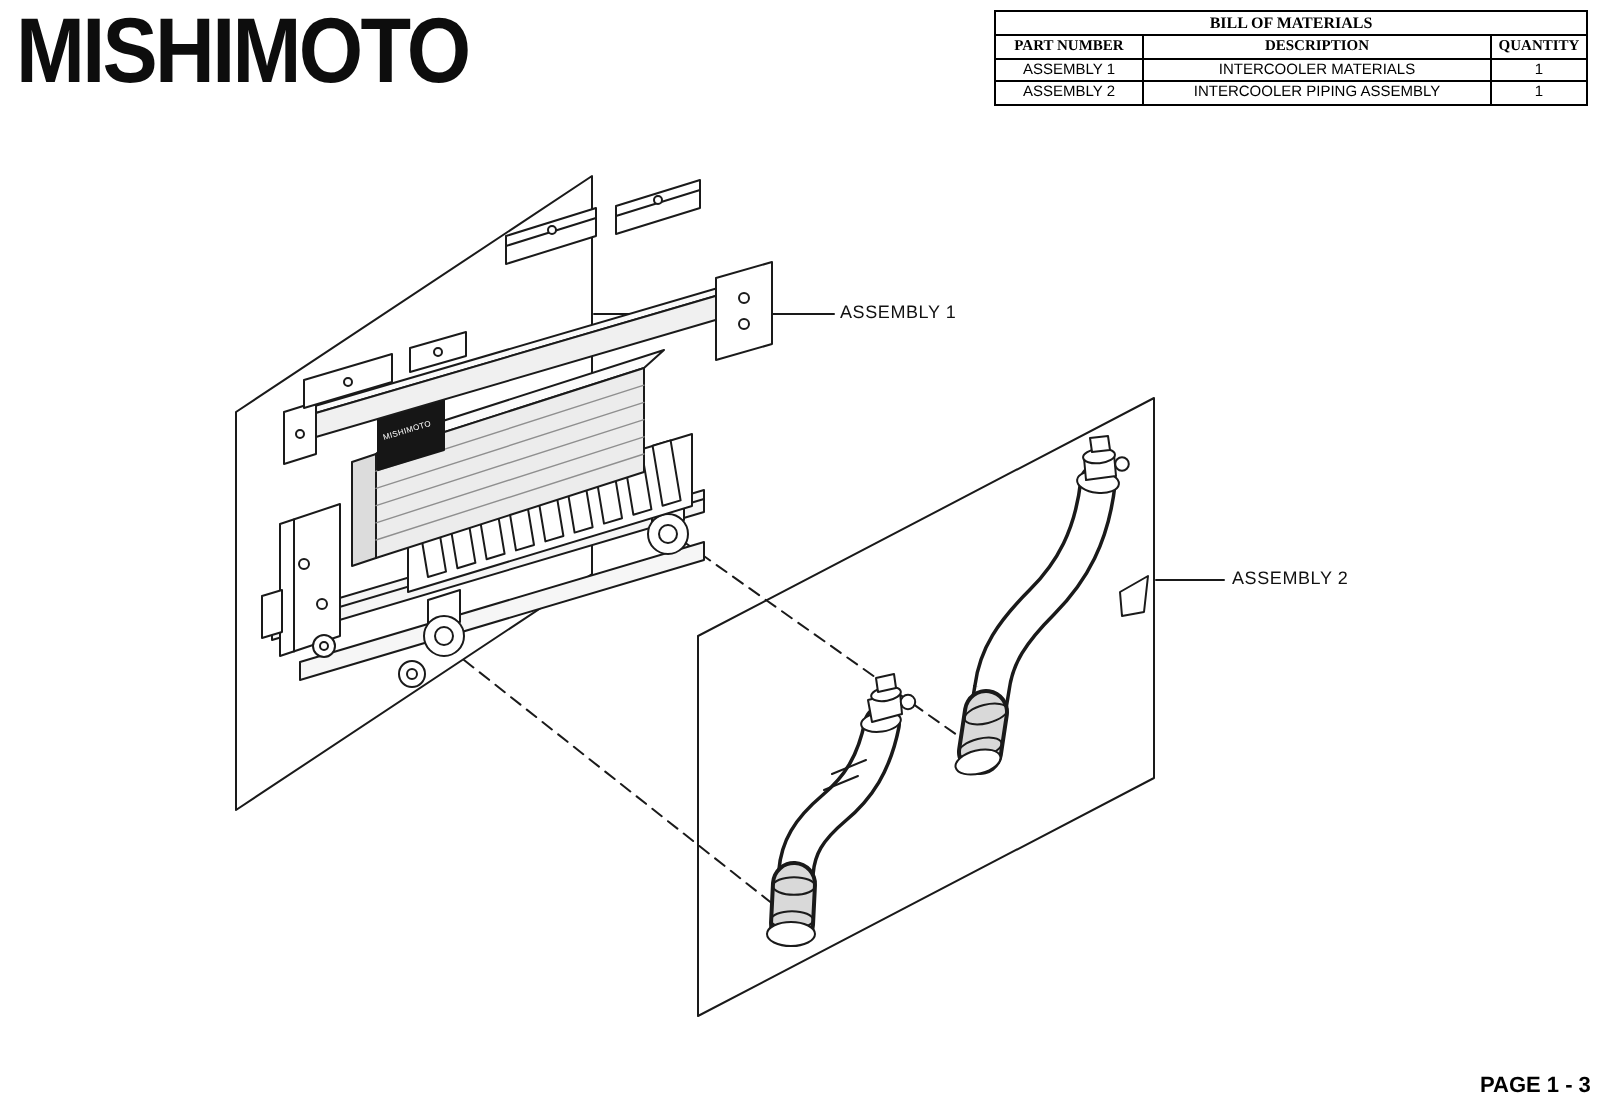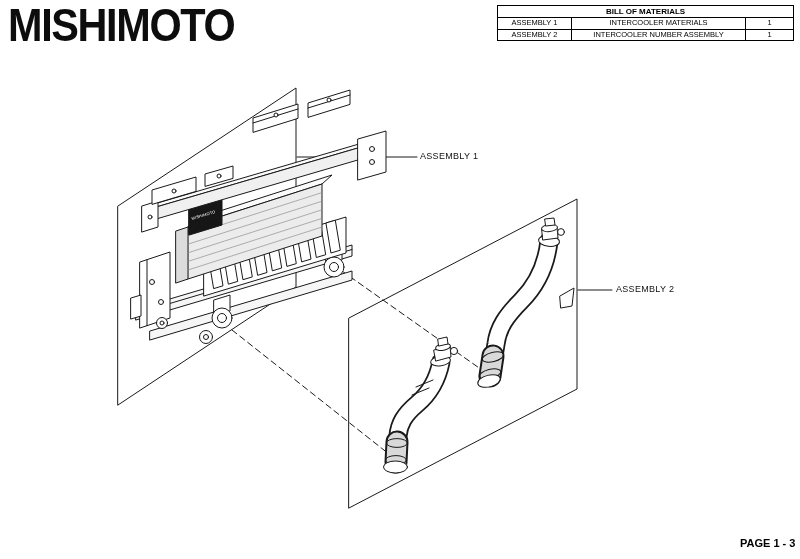--- a/index.html
+++ b/index.html
@@ -17,21 +17,21 @@
     color:#0d0d0d;
     transform:scale(0.9,1); transform-origin:left top;
     white-space:nowrap;
   }
   table.bom {
     position:absolute; left:497px; top:5px; width:296px;
     border-collapse:collapse; text-align:center;
     font-size:7.5px; line-height:1.15; table-layout:fixed;
   }
   table.bom th, table.bom td { border:1px solid #000; padding:1px 2px; overflow:hidden; white-space:nowrap; }
-  table.bom th { font-weight:bold; }
+  table.bom th { font-weight:bold;font-family:Liberation Serif, serif; }
   table.bom .title-cell { font-size:8px; font-weight:bold; }
   .diagram-svg { position:absolute; left:0; top:0; }
   .asm-label {
     position:absolute; font-size:9px; letter-spacing:0.3px; color:#111; white-space:nowrap;
   }
   .asm-label.a1 { left:420px; top:151px; }
   .asm-label.a2 { left:616px; top:284px; }
   .page-number {
     position:absolute; left:740px; top:537px;
     font-size:11px; font-weight:bold; white-space:nowrap;
@@ -45,30 +45,35 @@
 <table class="bom">
   <colgroup>
       <col style="width:74px">
       <col style="width:174px">
       <col style="width:48px">
     </colgroup>
   <thead>
     <tr>
       <th colspan="3" class="title-cell">BILL OF MATERIALS</th>
     </tr>
+    <tr>
+      <th>PART NUMBER</th>
+      <th>DESCRIPTION</th>
+      <th>QUANTITY</th>
+    </tr>
   </thead>
   <tbody>
     <tr>
       <td>ASSEMBLY 1</td>
       <td>INTERCOOLER MATERIALS</td>
       <td>1</td>
     </tr>
     <tr>
       <td>ASSEMBLY 2</td>
-      <td>INTERCOOLER NUMBER ASSEMBLY</td>
+      <td>INTERCOOLER PIPING ASSEMBLY</td>
       <td>1</td>
     </tr>
   </tbody>
 </table>
 
 <svg class="diagram-svg" width="800" height="559" viewBox="0 0 800 559">
   <g stroke="#1a1a1a" stroke-width="1" fill="none" stroke-linejoin="round" stroke-linecap="round">
 
     <polygon points="118,206 296,88 296,287 118,405"></polygon>
     <polygon points="349,318 577,199 577,389 349,508"></polygon>

